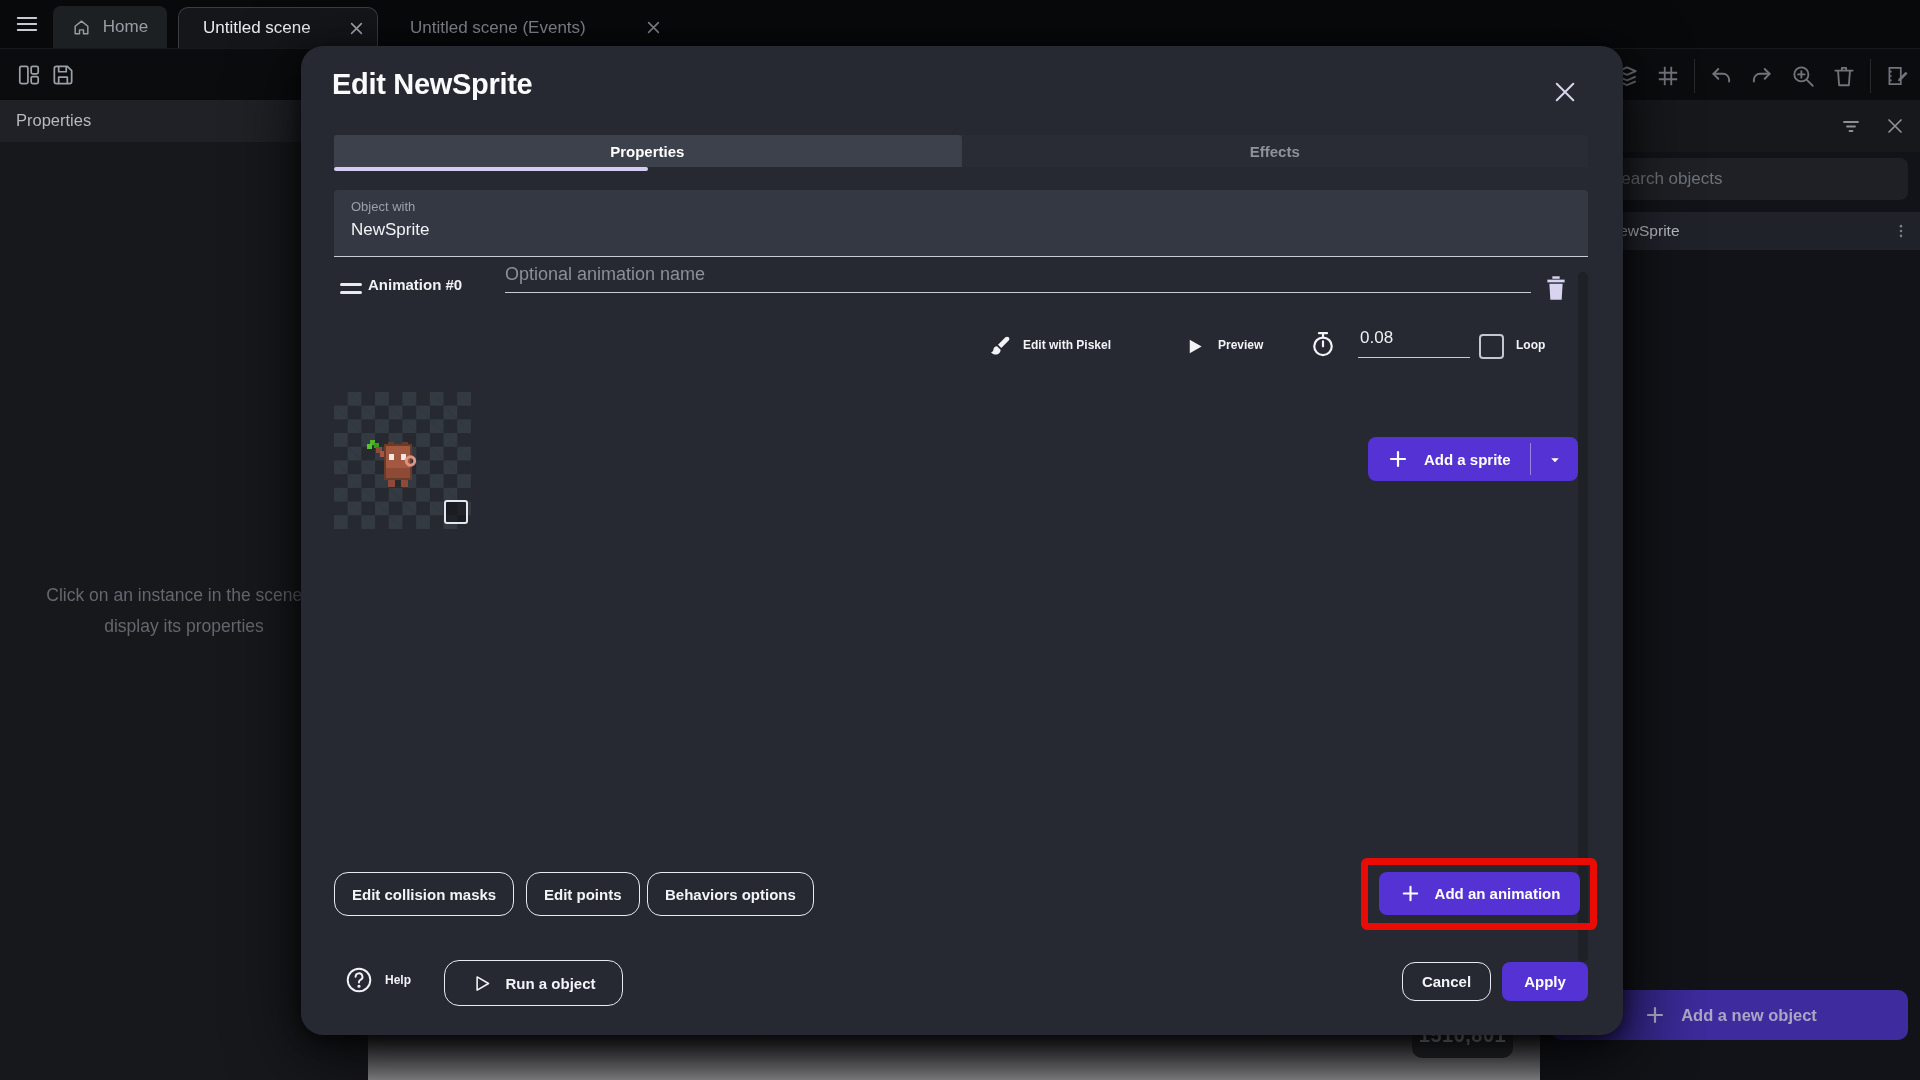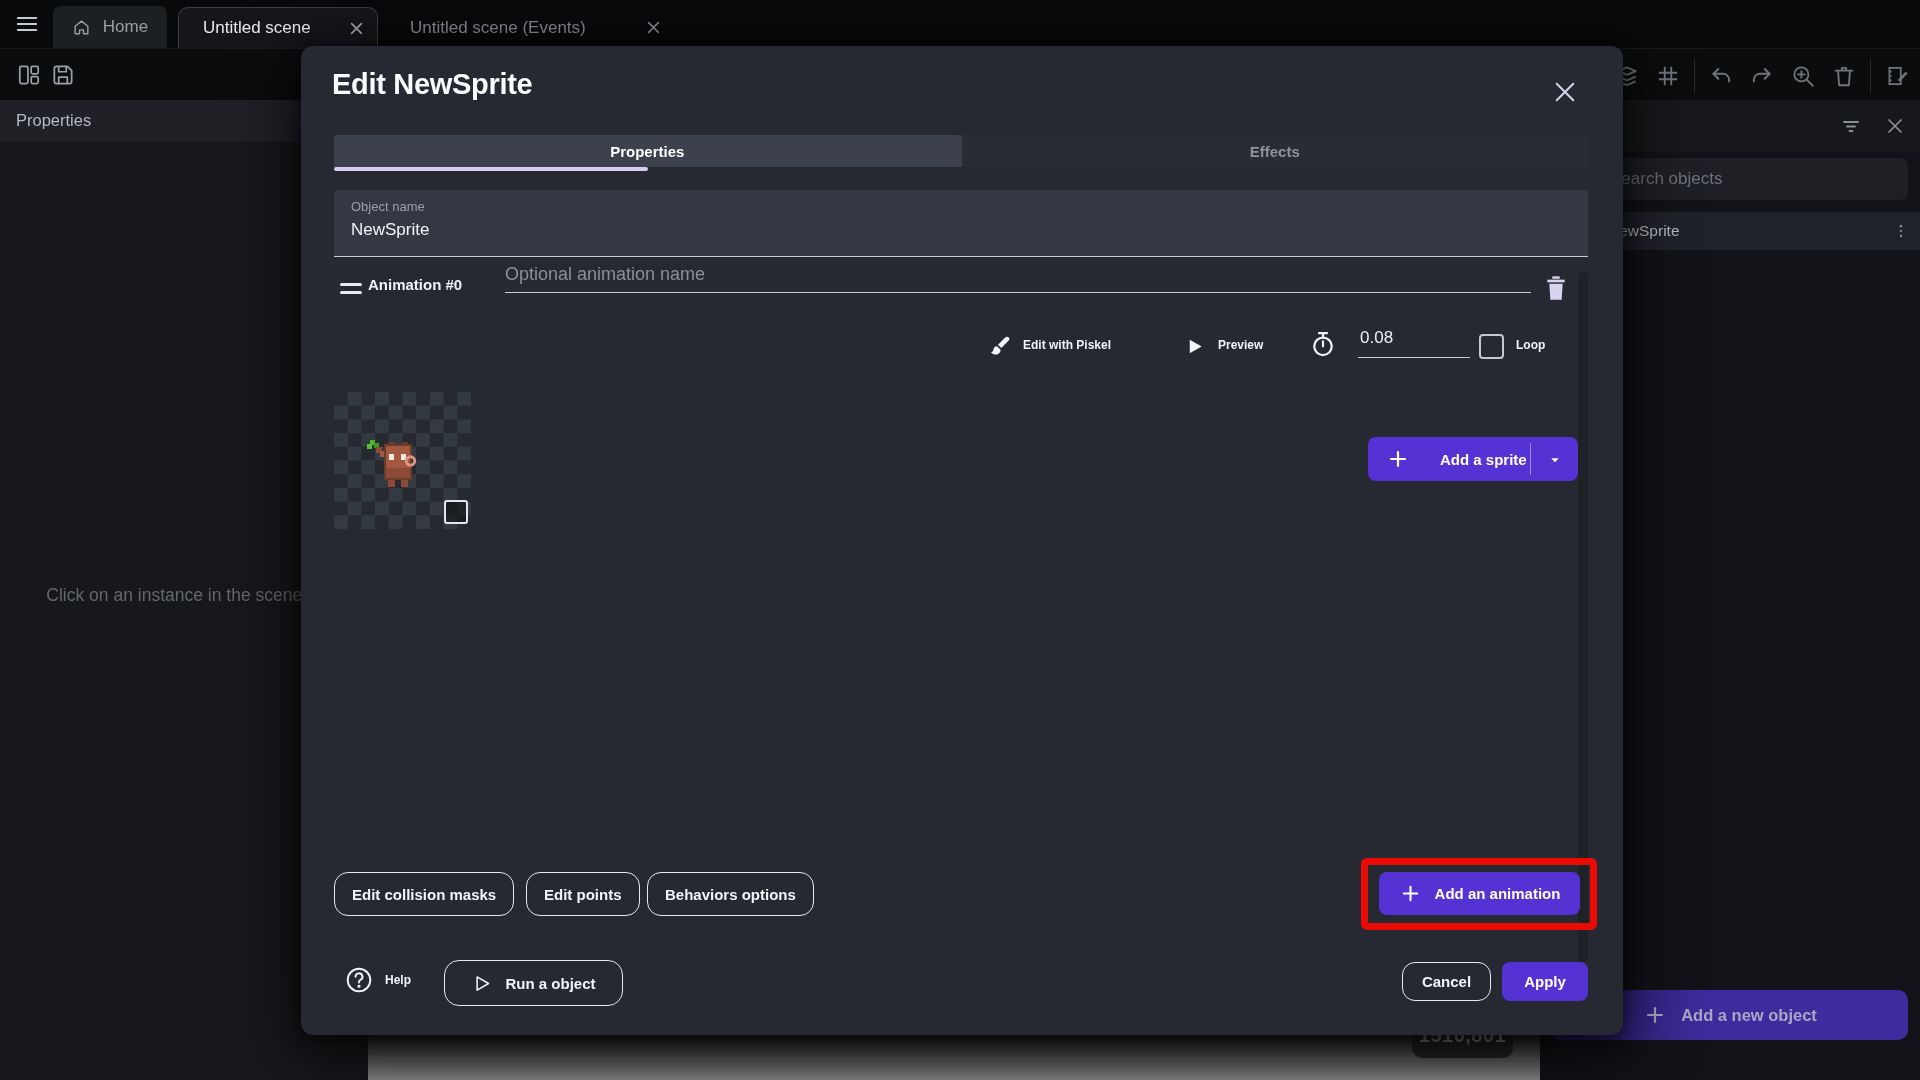--- a/index.html
+++ b/index.html
@@ -42,21 +42,21 @@
                       padding:0 0 0 18px;box-sizing:border-box;color:#c6cad1;font-size:17px;
                       font-family:"Liberation Sans",sans-serif;}
   #search-field input::placeholder{color:#6e727a;}
   #object-row{left:68px;top:112px;width:312px;height:38px;background:#20222a;display:flex;align-items:center;}
   #object-row .nm{font-size:15.5px;color:#b9bdc4;}
   #add-object-btn{left:12px;top:890px;width:356px;height:50px;border-radius:10px;
                   background:linear-gradient(90deg,#281e6a 0%,var(--accent_dim) 45%);
                   display:flex;align-items:center;justify-content:center;gap:14px;
                   color:#aaa6c4;font-size:16.5px;font-weight:bold;}
   
-  #dialog{left:301px;top:46px;width:1322px;height:989px;background:#262932;border-radius:12px;
+  #dialog{left:301px;top:46px;width:1322px;height:989px;background:#262932;border-radius:22px;
           box-shadow:0 18px 70px rgba(0,0,0,.8), 0 4px 18px rgba(0,0,0,.6);}
   #dlg-title{left:31px;top:22px;font-size:29px;font-weight:800;color:#fafbfc;letter-spacing:-.3px;}
   #dlg-close{left:1246px;top:28px;width:36px;height:36px;display:flex;align-items:center;justify-content:center;}
   #tabbar{left:33px;top:89px;width:1254px;height:32px;display:flex;background:rgba(255,255,255,.015);}
   .dtab{flex:1;display:flex;align-items:center;justify-content:center;font-size:15px;font-weight:bold;
         color:#8e929b;border-left:1px solid #3a3e47;}
   .dtab:first-child{border-left:none;}
   .dtab.active{background:#3d414b;color:#ffffff;border-radius:3px 3px 0 0;}
   #tab-underline{left:33px;top:121px;width:314px;height:4px;background:var(--tab_underline);border-radius:2px;}
   #obj-block{left:33px;top:144px;width:1254px;height:67px;background:#343842;border-radius:4px 4px 0 0;
@@ -77,21 +77,21 @@
               border-bottom:1.5px solid #c9ccd4;border-radius:0;color:#eef0f3;font-size:17px;
               padding:0 0 9px 2px;font-family:Liberation Sans, sans-serif;}
   #loop-box{left:1178px;top:288px;width:21px;height:21px;border:2px solid #c3c7cf;border-radius:4px;background:transparent;}
   #thumb{left:33px;top:346px;width:137px;height:137px;background-color:#262a30;
          background-image:linear-gradient(45deg,#333a42 25%,transparent 25%,transparent 75%,#333a42 75%),
                           linear-gradient(45deg,#333a42 25%,transparent 25%,transparent 75%,#333a42 75%);
          background-size:27.4px 27.4px;background-position:0 0,13.7px 13.7px;}
   #thumb-check{left:110px;top:108px;width:20px;height:20px;border:2.5px solid #e3e6ea;border-radius:3px;
                background:rgba(15,17,20,.55);}
   #add-sprite{left:1067px;top:391px;width:210px;height:44px;border-radius:8px;background:var(--accent);
-              display:flex;align-items:center;gap:16px;}
+              display:flex;align-items:center;}
   #add-sprite .lbl{font-size:15px;font-weight:bold;color:#fff;margin-left:14px;}
   #add-sprite .div{position:absolute;right:47px;top:6px;width:1px;height:32px;background:rgba(255,255,255,.4);}
   #dlg-scrollbar{left:1277px;top:226px;width:10px;height:690px;background:#1e2126;border-radius:5px;}
   .obtn{position:absolute;height:44px;border:1.5px solid #e8eaef;border-radius:14px;background:transparent;
         display:inline-flex;align-items:center;padding:0 17px;font-size:15px;font-weight:bold;color:#f2f4f7;
         box-sizing:border-box;white-space:nowrap;}
   #red-highlight{left:1060px;top:812px;width:236px;height:72px;border:7px solid var(--highlight_red);
                  border-radius:6px;box-sizing:border-box;}
   #add-anim{left:1078px;top:826px;width:201px;height:43px;border-radius:8px;background:var(--accent);
             display:flex;align-items:center;justify-content:center;gap:13px;
@@ -112,20 +112,21 @@
       <span>1510,801</span>
     </div>
   </div>
 
   <div class="ab" id="left-panel">
     <div class="ab" id="left-panel-header">
       <div class="ab" id="left-panel-title">Properties</div>
     </div>
     <div class="ab" id="empty-msg">
       <div>Click on an instance in the scene to</div>
+      <div>display its properties</div>
     </div>
   </div>
 
   <div class="ab" id="right-panel">
     <div class="ab" id="right-panel-header">
       <div class="ab tbtn" style="left:296px;top:11px;">
         <svg width="24" height="24" viewBox="0 0 24 24" fill="none" stroke="#8b9097" stroke-width="1.8" stroke-linecap="round">
             <path d="M5 8h14M8 12.5h8M10.5 17h3"></path>
           </svg>
       </div>
@@ -254,21 +255,21 @@
         </svg>
     </div>
 
     <div class="ab" id="tabbar">
       <div class="dtab active">Properties</div>
       <div class="dtab">Effects</div>
     </div>
     <div class="ab" id="tab-underline"></div>
 
     <div class="ab" id="obj-block">
-      <div class="ab" id="obj-label">Object name</div>
+      <div class="ab" id="obj-label">Object with</div>
       <input class="ab" id="obj-value" value="NewSprite" style="">
     </div>
 
     <div class="ab" id="drag-handle">
         <div></div>
         <div></div>
       </div>
     <div class="ab" id="anim-label">Animation #0</div>
     <input class="ab" id="anim-name" placeholder="Optional animation name" style="">
     <div class="ab" id="anim-trash">

